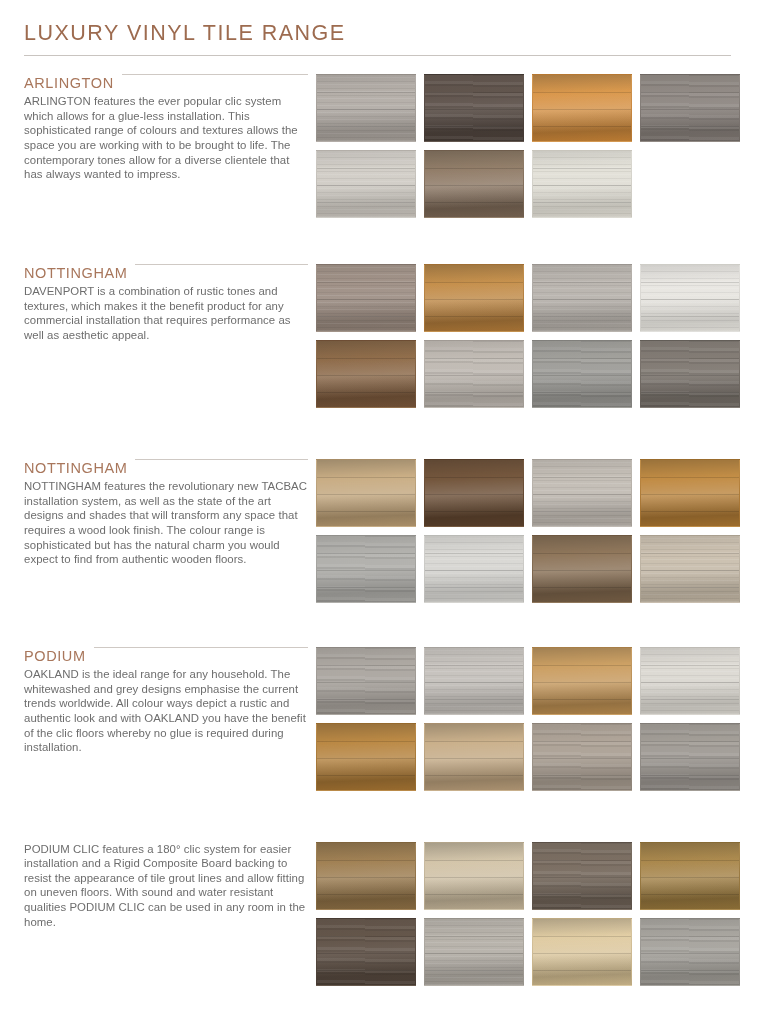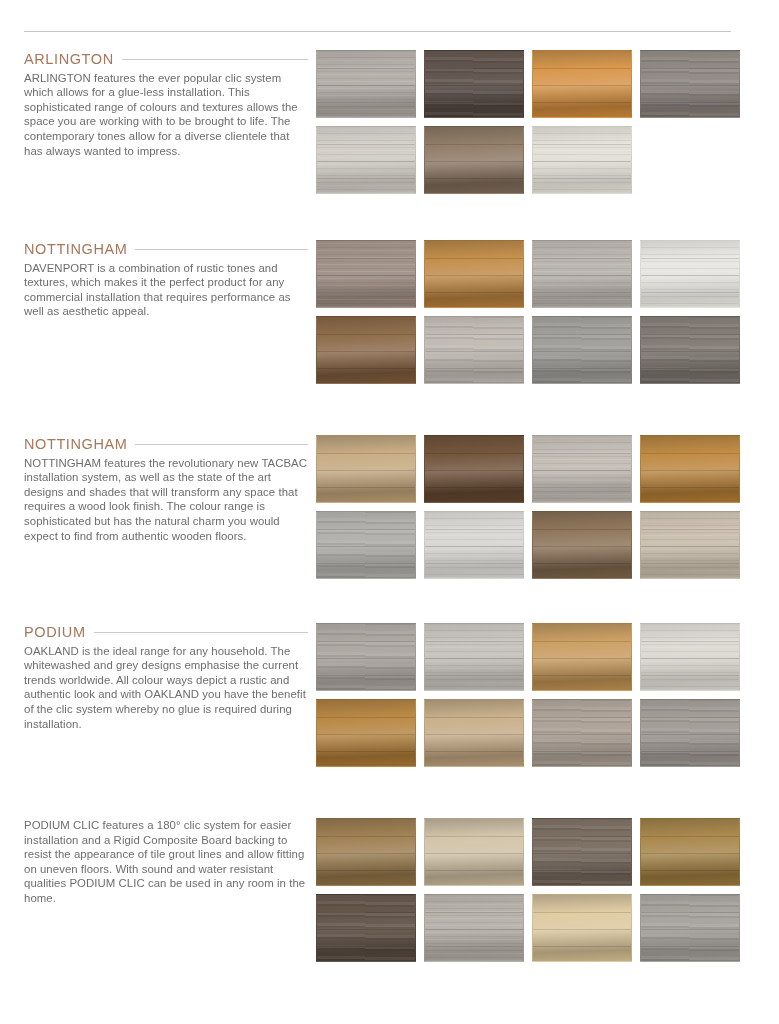--- a/index.html
+++ b/index.html
@@ -52,21 +52,20 @@
 
   .section-text {
     width: 316px;
     flex: 0 0 316px;
     padding-left: 24px;
     padding-right: 8px;
   }
 
   .section-head {
     display: flex;
-    align-items: center;
     gap: 8px;
     margin-bottom: 1px;
   }
   .section-title {
     font-size: 14.5px;
     letter-spacing: 0.6px;
     font-weight: 400;
     color: #a8765b;
     white-space: nowrap;
     line-height: 1.35;
@@ -146,20 +145,21 @@
 
   
   .section { padding-bottom: 0; }
 </style>
 </head>
 <body>
 
 <div class="page">
 
   <div class="page-title-wrap">
+    <div class="page-title">LUXURY VINYL TILE RANGE</div>
     <div class="title-rule"></div>
   </div>
 
   <div class="sections" id="sections-root">
       <div class="section" style="position: absolute; left: 0px; right: 0px; top: 18px;">
         <div class="section-text">
           <div class="section-head">
             <div class="section-title">ARLINGTON</div>
             <div class="section-head-rule"></div>
           </div>
@@ -220,21 +220,21 @@
             </div>
           </div>
         </div>
       </div>
       <div class="section" style="position: absolute; left: 0px; right: 0px; top: 208px;">
         <div class="section-text">
           <div class="section-head">
             <div class="section-title">NOTTINGHAM</div>
             <div class="section-head-rule"></div>
           </div>
-          <p class="section-body">DAVENPORT is a combination of rustic tones and textures, which makes it the perfect product for any commercial installation that requires performance as well as aesthetic appeal.</p>
+          <p class="section-body">DAVENPORT is a combination of rustic tones and textures, which makes it the benefit product for any commercial installation that requires performance as well as aesthetic appeal.</p>
         </div>
         <div class="swatches">
           <div class="swatch-row">
             <div class="swatch" style="background: linear-gradient(rgb(171, 156, 145) 0%, rgb(156, 141, 131) 45%, rgb(135, 121, 111) 100%);">
               <div class="grain g1"></div>
               <div class="grain g3"></div>
               <div class="plank" style="top: 17px;"></div>
               <div class="plank" style="top: 34px;"></div>
               <div class="plank" style="top: 51px;"></div>
             </div>
@@ -362,21 +362,21 @@
             </div>
           </div>
         </div>
       </div>
       <div class="section" style="position: absolute; left: 0px; right: 0px; top: 591px;">
         <div class="section-text">
           <div class="section-head">
             <div class="section-title">PODIUM</div>
             <div class="section-head-rule"></div>
           </div>
-          <p class="section-body">OAKLAND is the ideal range for any household. The whitewashed and grey designs emphasise the current trends worldwide. All colour ways depict a rustic and authentic look and with OAKLAND you have the benefit of the clic system whereby no glue is required during installation.</p>
+          <p class="section-body">OAKLAND is the ideal range for any household. The whitewashed and grey designs emphasise the current trends worldwide. All colour ways depict a rustic and authentic look and with OAKLAND you have the benefit of the clic floors whereby no glue is required during installation.</p>
         </div>
         <div class="swatches">
           <div class="swatch-row">
             <div class="swatch" style="background: linear-gradient(rgb(181, 176, 170) 0%, rgb(168, 163, 157) 45%, rgb(148, 143, 137) 100%);">
               <div class="grain g2"></div>
               <div class="grain g3"></div>
               <div class="plank" style="top: 17px;"></div>
               <div class="plank" style="top: 34px;"></div>
               <div class="plank" style="top: 51px;"></div>
             </div>

